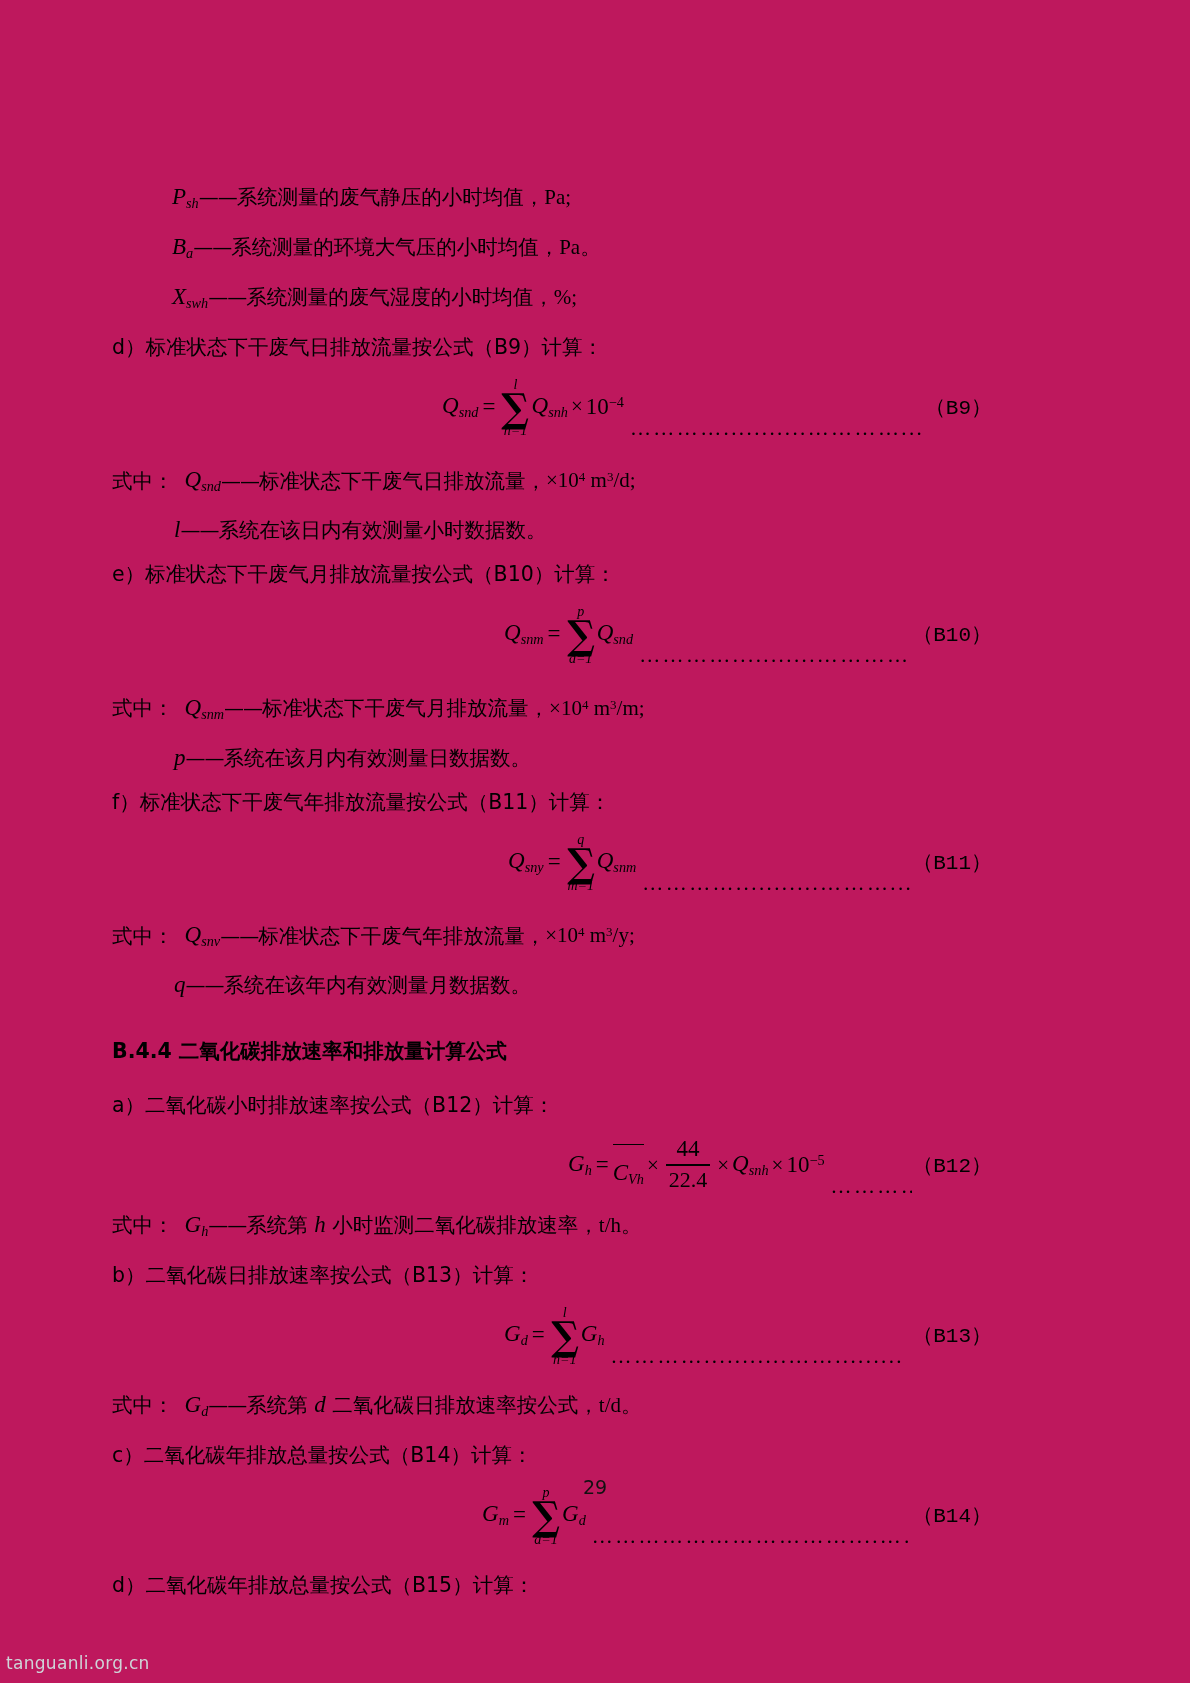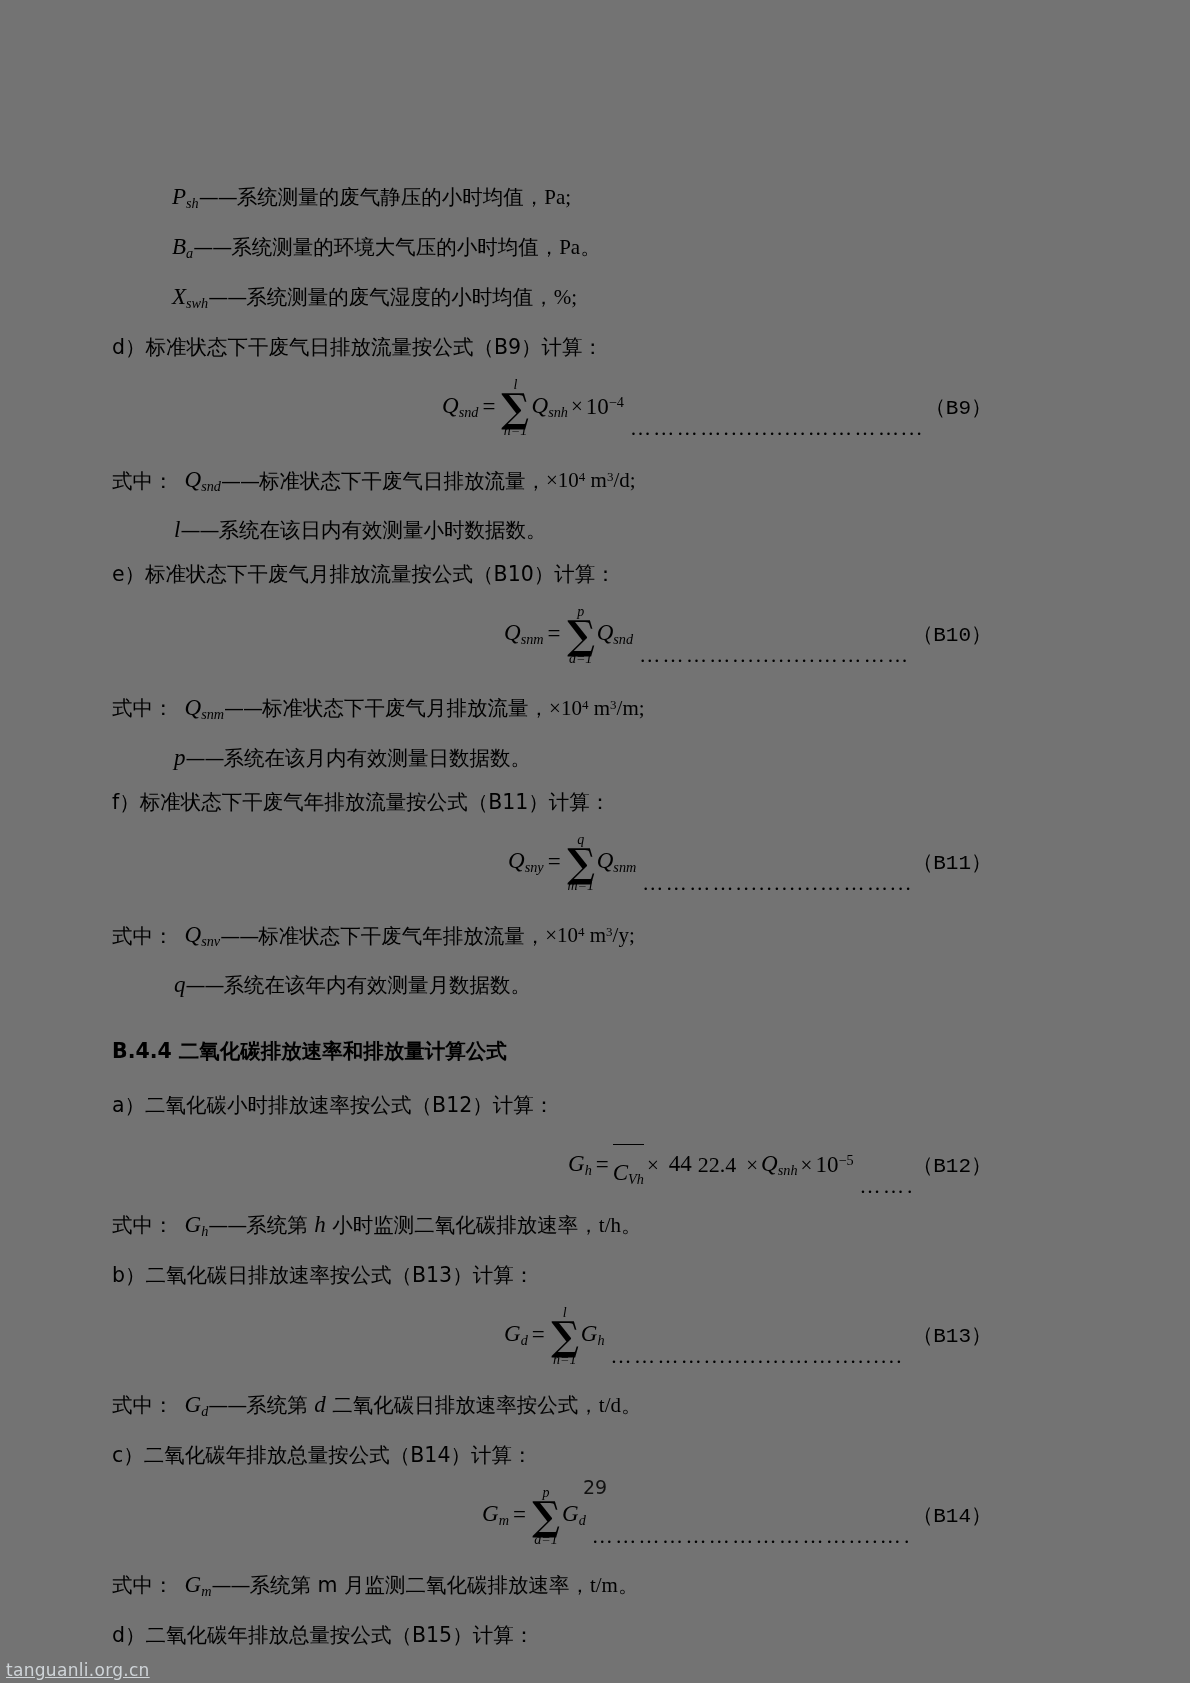--- a/index.html
+++ b/index.html
@@ -4,21 +4,21 @@
 <style>
   html, body {
     margin: 0;
     padding: 0;
     background: #ffffff;
   }
   .page {
     position: relative;
     width: 1190px;
     height: 1683px;
-    background: #737373;
+    background: #be185d;
     font-family: "Liberation Serif", "DejaVu Serif", serif;
     color: #000000;
     overflow: hidden;
   }
   .body-area {
     position: absolute;
     left: 112px;
     top: 175px;
     width: 880px;
   }
@@ -126,21 +126,21 @@
     font-family: "DejaVu Serif", serif;
     font-size: 40px;
     font-weight: 700;
     line-height: 0.86;
     transform: scaleX(0.92);
   }
 
   
   .frac {
     display: inline-flex;
-    flex-direction: row;
+    flex-direction: column;
     align-items: center;
     vertical-align: middle;
     margin: 0 4px;
     line-height: 1.08;
     position: relative;
     top: -1px;
   }
   .frac .num { font-size: 23px; padding: 0 3px; }
   .frac .den { font-size: 22px; padding: 0 3px; font-family: Liberation Serif, serif; }
   .frac .bar {
@@ -179,26 +179,25 @@
     right: 0;
     top: 1476px;
     text-align: center;
     font-family: "DejaVu Sans", "Liberation Sans", sans-serif;
     font-size: 19px;
     color: #111;
   }
   .watermark {
     position: absolute;
     left: 6px;
-    bottom: 3px;
+    bottom: 10px;
     font-family: "DejaVu Sans", "Liberation Sans", sans-serif;
     font-size: 17px;
     color: #cfd4d8;
     letter-spacing: 0.3px;
-    text-decoration: underline;
   }
 </style>
 </head>
 <body>
 
 <div class="page">
   <div class="body-area">
 
     <div class="line indent-1">
       <span class="mv">P<sub>sh</sub></span><span class="dash">——</span><span class="cjk">系统测量的废气静压的小时均值，</span><span class="unit">Pa;</span>
@@ -382,24 +381,20 @@
           </span>
           <span class="mv">G<sub>d</sub></span>
         </span>
         <span class="dotfill">……………………………....…….</span>
         <span class="eqno">（B14）</span>
       </div>
     </div>
 
     <div class="gap-sm"></div>
 
-    <div class="line">
-      <span class="cjk">式中：</span>
-      <span class="mv">&nbsp;G<sub>m</sub></span><span class="dash">——</span><span class="cjk">系统第 m 月监测二氧化碳排放速率，</span><span class="unit">t/m。</span>
-    </div>
 
     <div class="line cjk">d）二氧化碳年排放总量按公式（B15）计算：</div>
 
   </div>
 
   <div class="page-number">29</div>
   <div class="watermark">tanguanli.org.cn</div>
 </div>
 
 </body></html>

